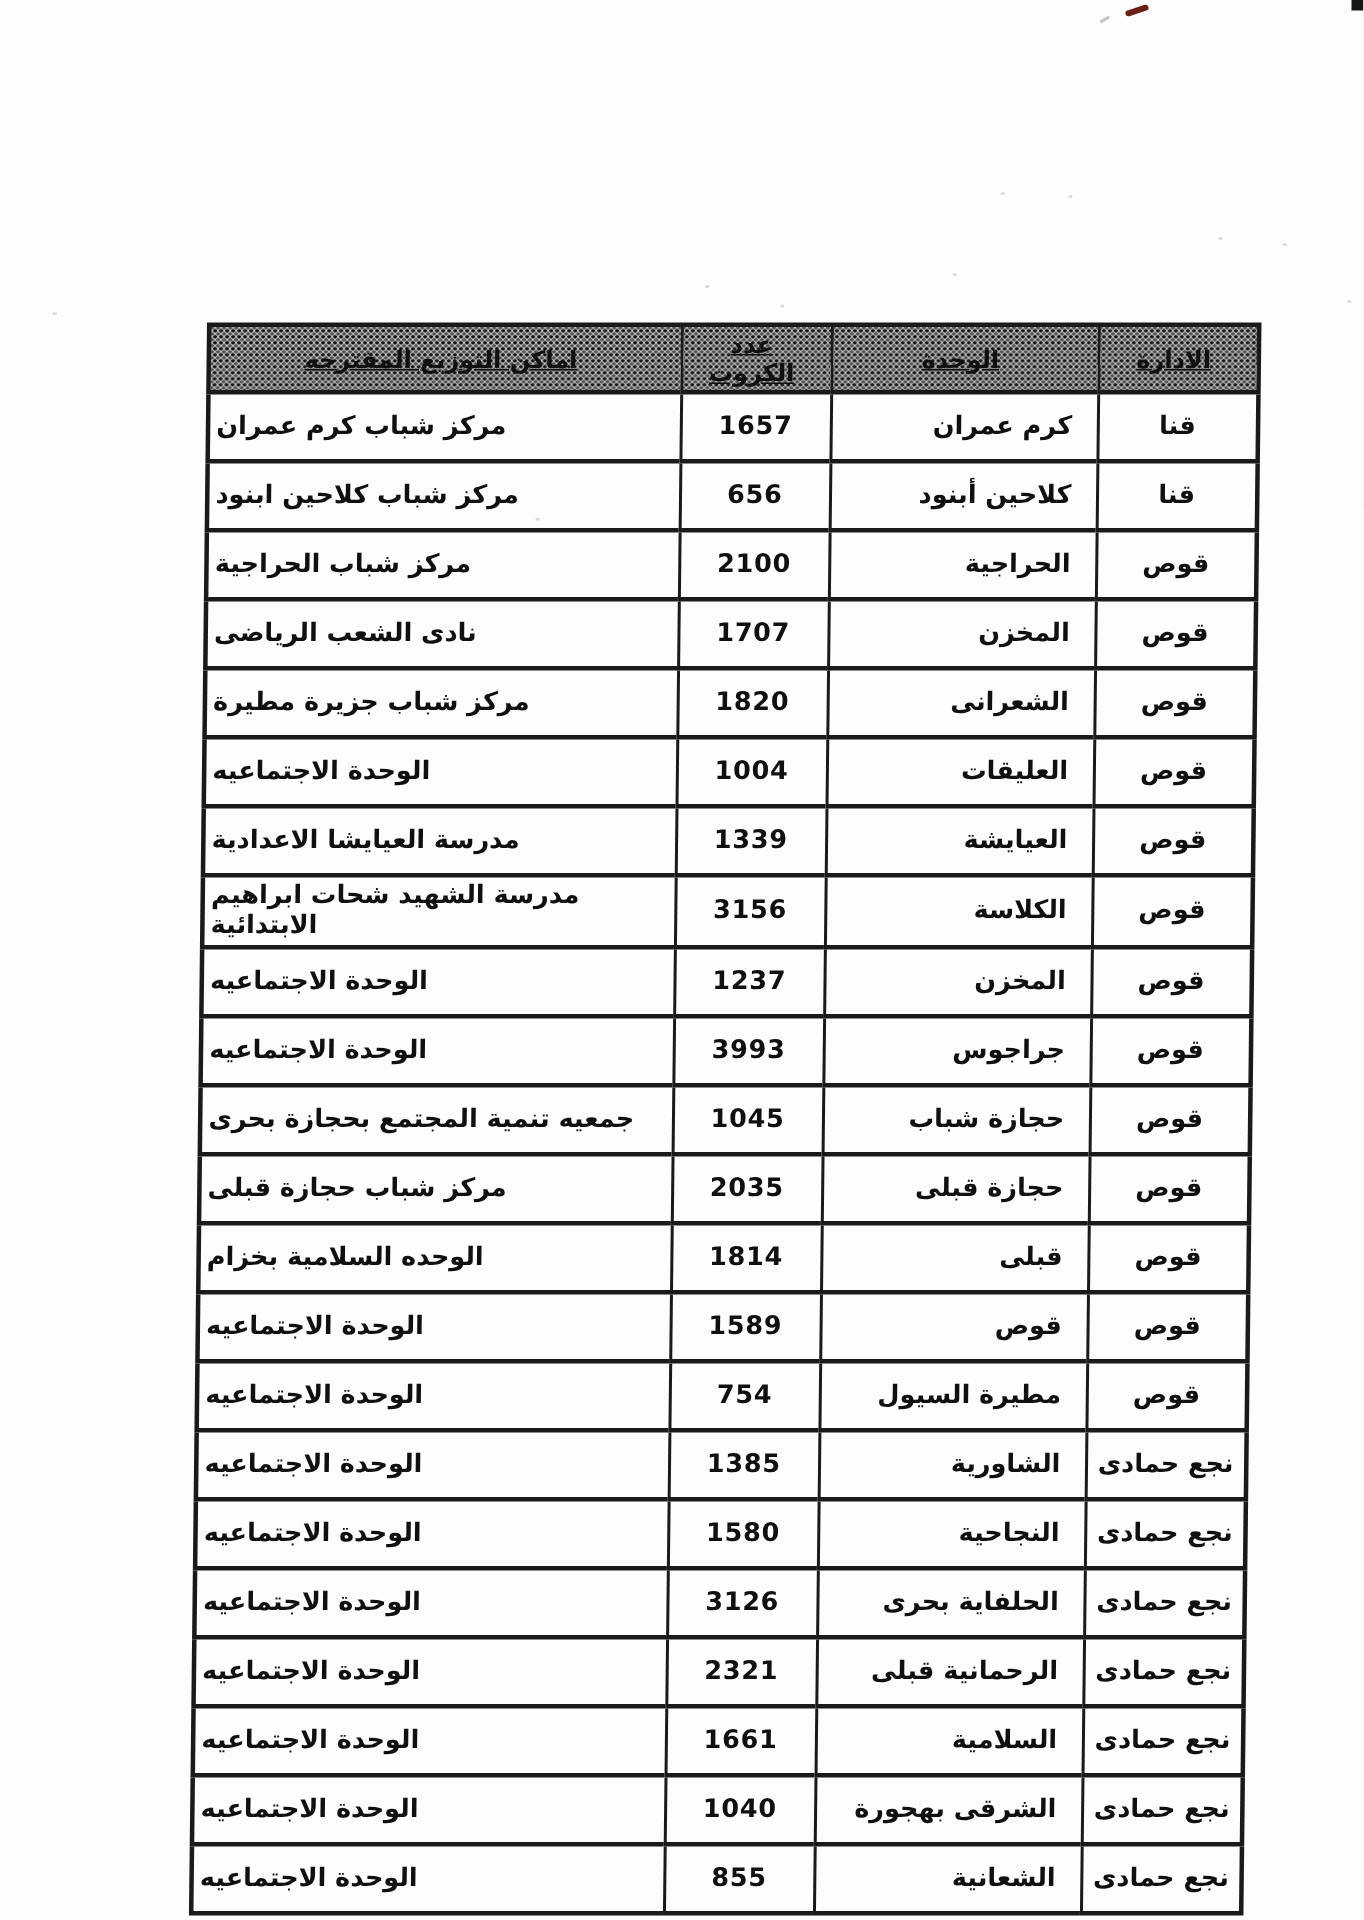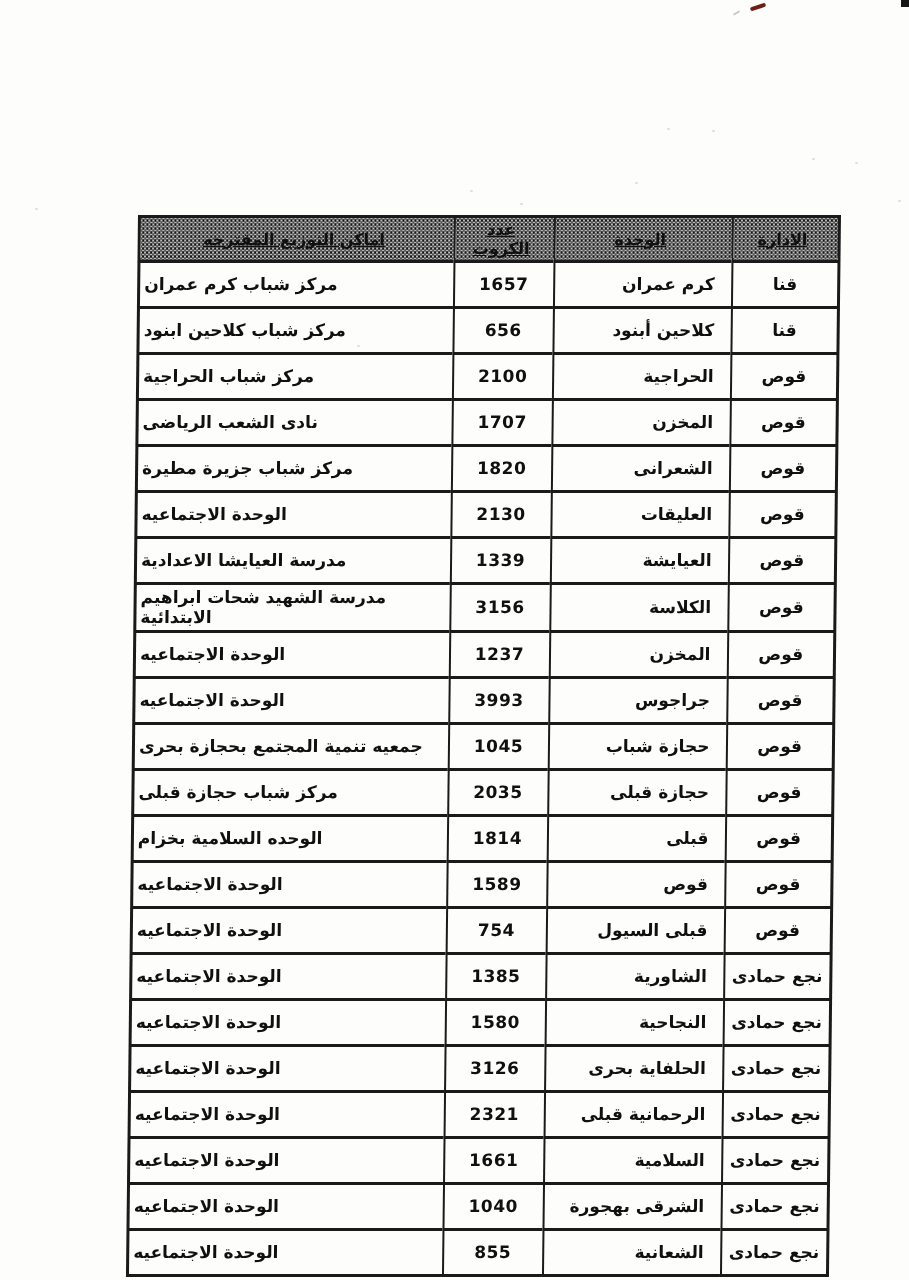--- a/index.html
+++ b/index.html
@@ -150,21 +150,21 @@
           </tr>
           <tr>
             <td class="col-admin">قوص</td>
             <td class="col-unit">الشعرانى</td>
             <td class="col-count">1820</td>
             <td class="col-places">مركز شباب جزيرة مطيرة</td>
           </tr>
           <tr>
             <td class="col-admin">قوص</td>
             <td class="col-unit">العليقات</td>
-            <td class="col-count">2130</td>
+            <td class="col-count">1004</td>
             <td class="col-places">الوحدة الاجتماعيه</td>
           </tr>
           <tr>
             <td class="col-admin">قوص</td>
             <td class="col-unit">العيايشة</td>
             <td class="col-count">1339</td>
             <td class="col-places">مدرسة العيايشا الاعدادية</td>
           </tr>
           <tr>
             <td class="col-admin">قوص</td>
@@ -203,21 +203,21 @@
             <td class="col-places">الوحده السلامية بخزام</td>
           </tr>
           <tr>
             <td class="col-admin">قوص</td>
             <td class="col-unit">قوص</td>
             <td class="col-count">1589</td>
             <td class="col-places">الوحدة الاجتماعيه</td>
           </tr>
           <tr>
             <td class="col-admin">قوص</td>
-            <td class="col-unit">قبلى السيول</td>
+            <td class="col-unit">مطيرة السيول</td>
             <td class="col-count">754</td>
             <td class="col-places">الوحدة الاجتماعيه</td>
           </tr>
           <tr>
             <td class="col-admin">نجع حمادى</td>
             <td class="col-unit">الشاورية</td>
             <td class="col-count">1385</td>
             <td class="col-places">الوحدة الاجتماعيه</td>
           </tr>
           <tr>

